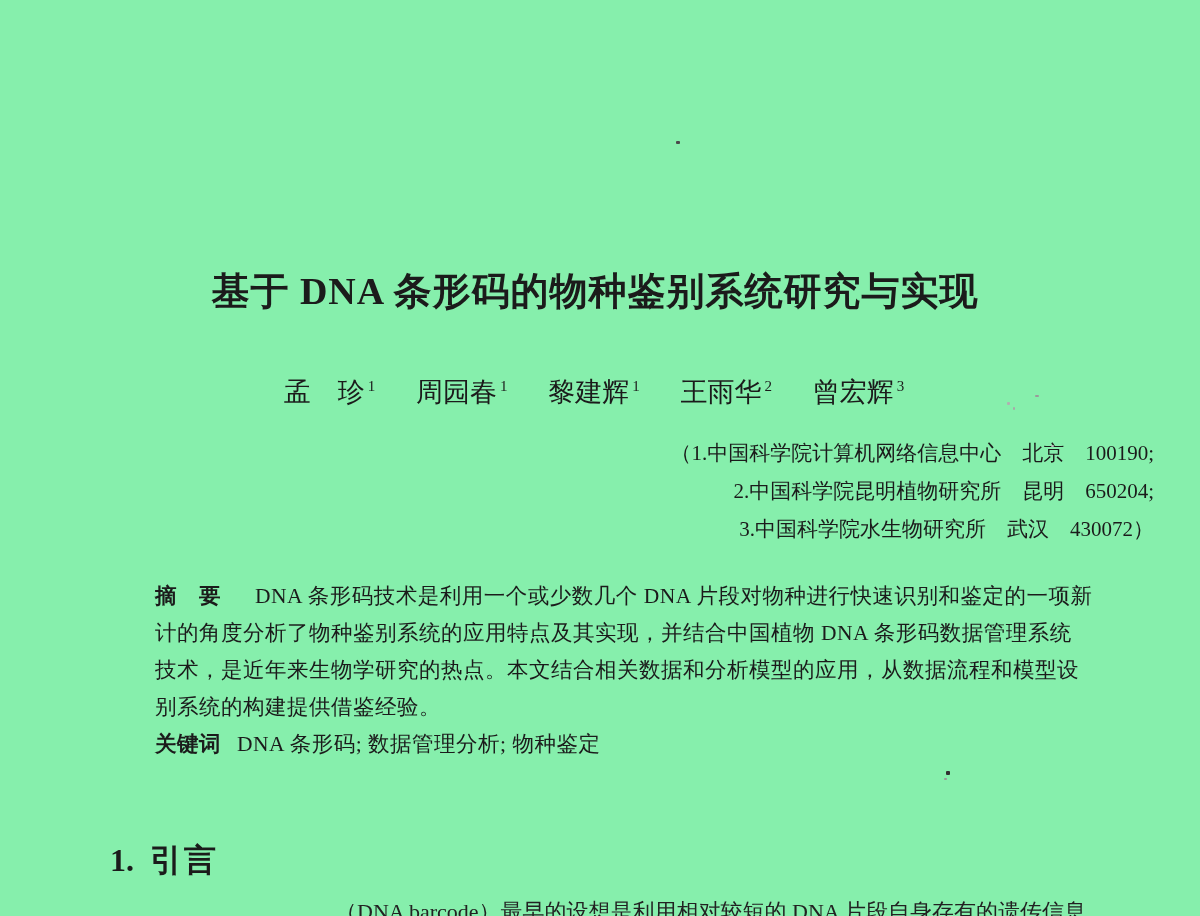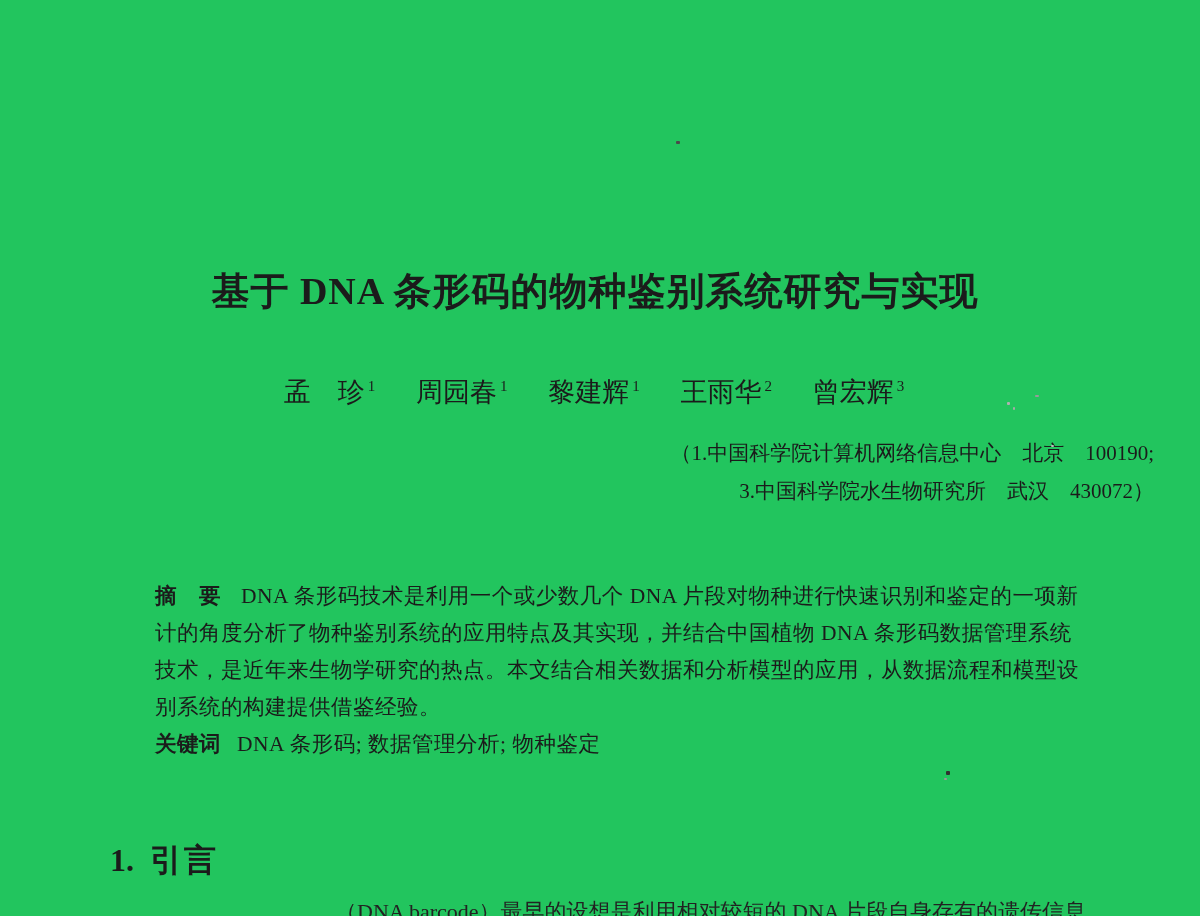--- a/index.html
+++ b/index.html
@@ -1,20 +1,20 @@
 <!DOCTYPE html>
 <html><head>
 <meta charset="utf-8">
 <style>
   html,body { margin:0; padding:0; background:#e8e8e8; }
   .page {
     position:relative;
     width:1200px; height:916px;
     margin:0 auto;
-    background:#22c55e;
+    background:#86efac;
     color:#1b1b1b;
     font-family:"Liberation Serif","DejaVu Serif",serif;
     overflow:hidden;
   }
   .title {
     position:absolute; top:266px; left:0; width:1190px;
     text-align:center;
     font-size:38px; font-weight:bold; letter-spacing:1px;
     white-space:nowrap;
   }
@@ -29,21 +29,21 @@
   }
   .affils {
     position:absolute; top:434px; left:0; width:1154px;
     text-align:right; font-size:21px; line-height:38px;
   }
   .abstract {
     position:absolute; top:578px; left:155px; width:960px;
     font-size:21.5px; letter-spacing:0.5px;
   }
   .abs-line { height:37px; line-height:37px; white-space:nowrap; }
-  .abs-label { font-weight:bold; margin-right:20px; }
+  .abs-label { font-weight:bold; margin-right:34px; }
   .kw-label  { font-weight:bold; margin-right:16px; }
   .section-heading {
     position:absolute; top:839px; left:110px;
     font-size:32px; font-weight:bold; white-space:nowrap;
   }
   .section-heading .num {
     font-family:"Liberation Serif","DejaVu Serif",serif;
     margin-right:16px;
   }
   .section-heading .txt {
@@ -74,20 +74,21 @@
   <div class="authors">
     <span class="author"><span>孟　珍</span><span class="sup">1</span></span>
     <span class="author"><span>周园春</span><span class="sup">1</span></span>
     <span class="author"><span>黎建辉</span><span class="sup">1</span></span>
     <span class="author"><span>王雨华</span><span class="sup">2</span></span>
     <span class="author"><span>曾宏辉</span><span class="sup">3</span></span>
   </div>
 
   <div class="affils">
     <div>（1.中国科学院计算机网络信息中心　北京　100190;</div>
+    <div>2.中国科学院昆明植物研究所　昆明　650204;</div>
     <div>3.中国科学院水生物研究所　武汉　430072）</div>
   </div>
 
   <div class="abstract">
     <div class="abs-line"><span class="abs-label">摘　要</span><span>DNA 条形码技术是利用一个或少数几个 DNA 片段对物种进行快速识别和鉴定的一项新</span></div>
     <div class="abs-line">计的角度分析了物种鉴别系统的应用特点及其实现，并结合中国植物 DNA 条形码数据管理系统</div>
     <div class="abs-line">技术，是近年来生物学研究的热点。本文结合相关数据和分析模型的应用，从数据流程和模型设</div>
     <div class="abs-line">别系统的构建提供借鉴经验。</div>
     <div class="abs-line"><span class="kw-label">关键词</span><span>DNA 条形码; 数据管理分析; 物种鉴定</span></div>
   </div>

